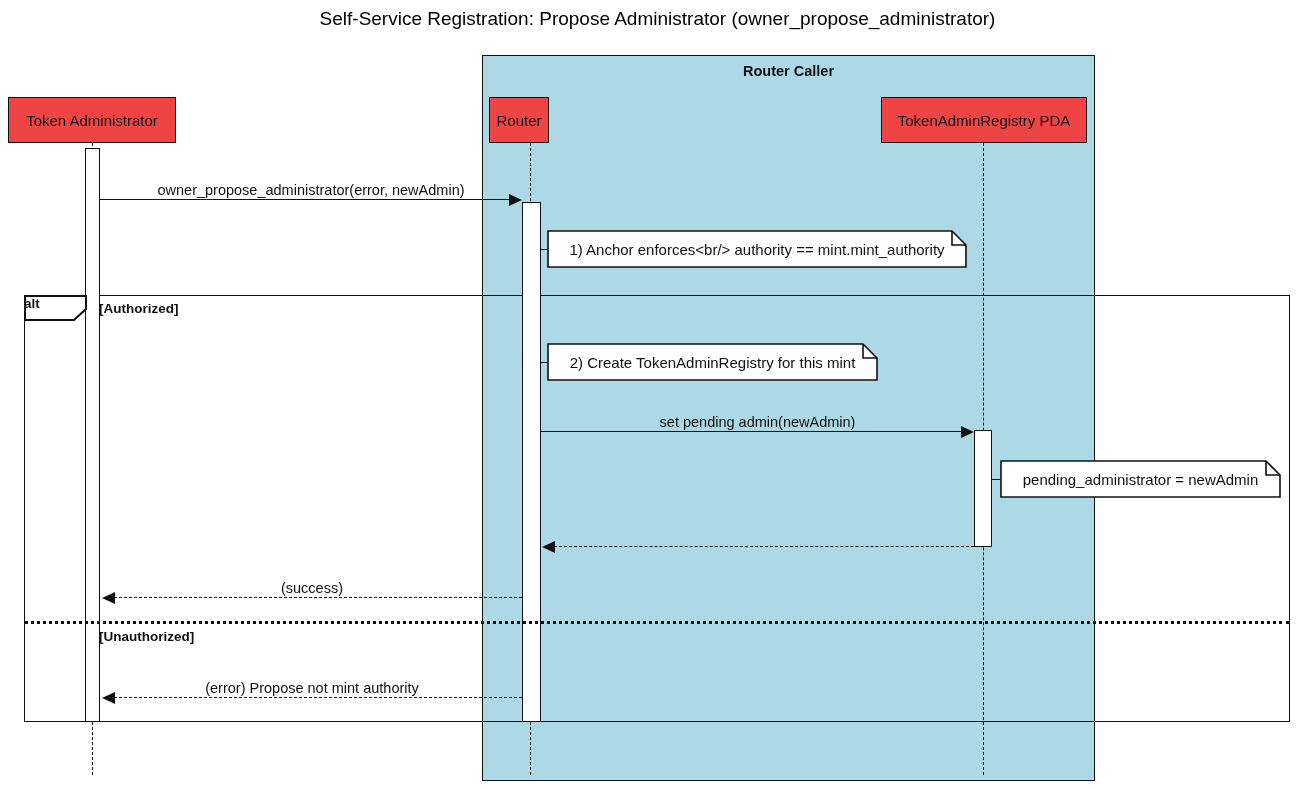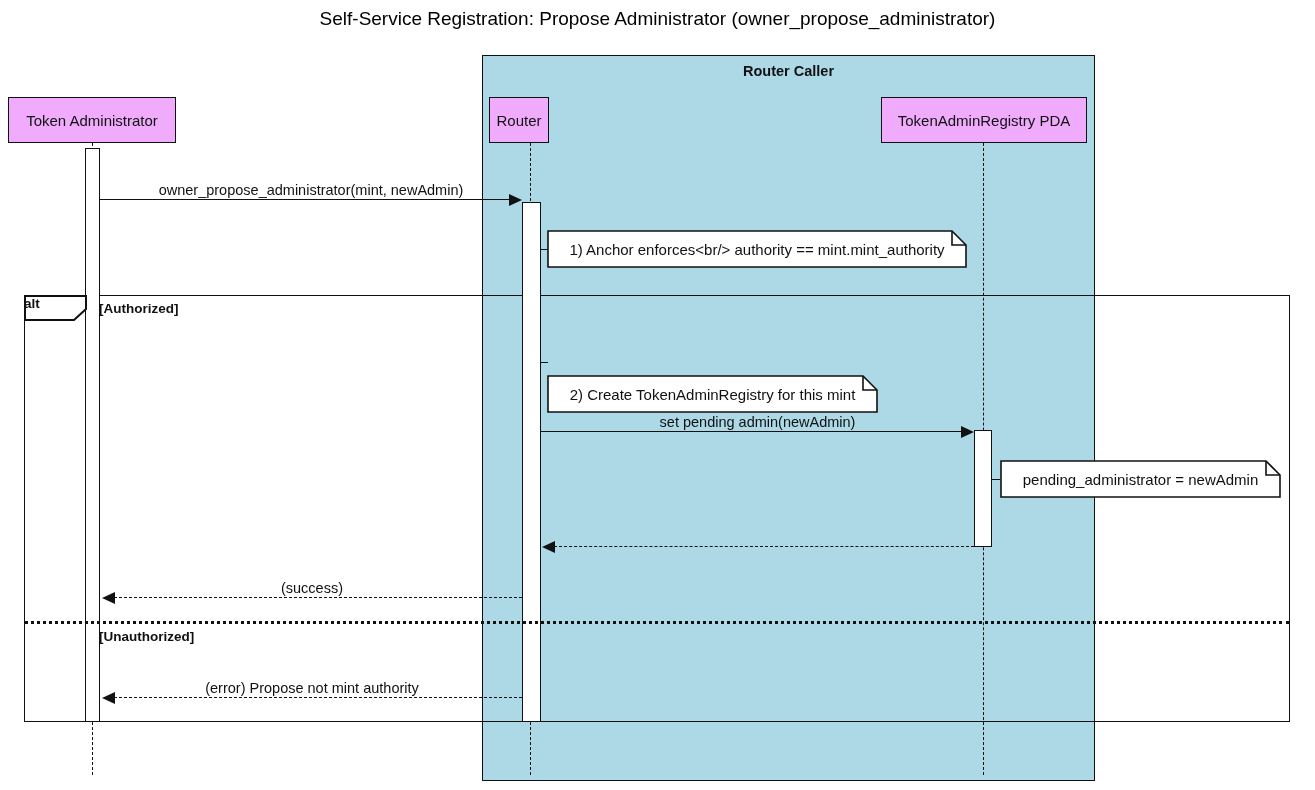--- a/index.html
+++ b/index.html
@@ -14,21 +14,21 @@
   }
   .frame {
     left:482px; top:55px; width:613px; height:726px;
     background:#add8e6; border:1.5px solid #111; z-index:0; box-sizing:border-box;
   }
   .frame-label {
     left:482px; top:63px; width:613px; text-align:center;
     font-weight:bold; font-size:14.5px; z-index:1;
   }
   .participant {
-    background:#f0abfc; border:1.8px solid #111; box-sizing:border-box;
+    background:#ef4444; border:1.8px solid #111; box-sizing:border-box;
     display:flex; align-items:center; justify-content:center;
     font-size:15px; z-index:3;
   }
   .lifeline { border-left:1.6px dashed #111; width:0; z-index:0; }
   .activation {
     background:#fff; border:1.4px solid #111; box-sizing:border-box; z-index:3;
   }
   .msg-line-solid { border-top:1.6px solid #111; height:0; z-index:4; }
   .msg-line-dashed { border-top:1.6px dashed #111; height:0; z-index:4; }
   .msg-label {
@@ -86,35 +86,35 @@
     <span class="tab-text">alt</span>
   </div>
   <div class="abs guard" style="left:99px; top:301px;">[Authorized]</div>
   <div class="abs divider" style="left:24px; top:621px; width:1266px;"></div>
   <div class="abs guard" style="left:99px; top:629px;">[Unauthorized]</div>
 
   <div class="abs activation" style="left:85px; top:148px; width:15px; height:574px;"></div>
   <div class="abs activation" style="left:522px; top:202px; width:19px; height:520px;"></div>
   <div class="abs activation" style="left:974px; top:430px; width:18px; height:117px;"></div>
 
-  <div class="abs msg-label" style="left:100px; top:182px; width:422px;">owner_propose_administrator(mint, newAdmin)</div>
+  <div class="abs msg-label" style="left:100px; top:182px; width:422px;">owner_propose_administrator(error, newAdmin)</div>
   <div class="abs msg-line-solid" style="left:100px; top:199px; width:411px;"></div>
   <div class="abs arr arr-r" style="left:509px; top:194px;"></div>
 
   <div class="abs connector" style="left:540px; top:249px; width:8px;"></div>
   <div class="abs note" style="left:547px; top:230px; width:420px; height:38px;">
     <svg width="420" height="38">
       <path d="M1,1 H405 L419,15 V37 H1 Z" fill="#ffffff" stroke="#111" stroke-width="1.6"></path>
       <path d="M405,1 V15 H419" fill="none" stroke="#111" stroke-width="1.6"></path>
     </svg>
     <span class="note-text">1) Anchor enforces&lt;br/&gt; authority == mint.mint_authority</span>
   </div>
 
   <div class="abs connector" style="left:540px; top:362px; width:8px;"></div>
-  <div class="abs note" style="left:547px; top:343px; width:331px; height:38px;margin-top:32px;">
+  <div class="abs note" style="left:547px; top:343px; width:331px; height:38px;">
     <svg width="331" height="38">
       <path d="M1,1 H316 L330,15 V37 H1 Z" fill="#ffffff" stroke="#111" stroke-width="1.6"></path>
       <path d="M316,1 V15 H330" fill="none" stroke="#111" stroke-width="1.6"></path>
     </svg>
     <span class="note-text">2) Create TokenAdminRegistry for this mint</span>
   </div>
 
   <div class="abs msg-label" style="left:541px; top:414px; width:433px;">set pending admin(newAdmin)</div>
   <div class="abs msg-line-solid" style="left:541px; top:431px; width:422px;"></div>
   <div class="abs arr arr-r" style="left:961px; top:426px;"></div>

